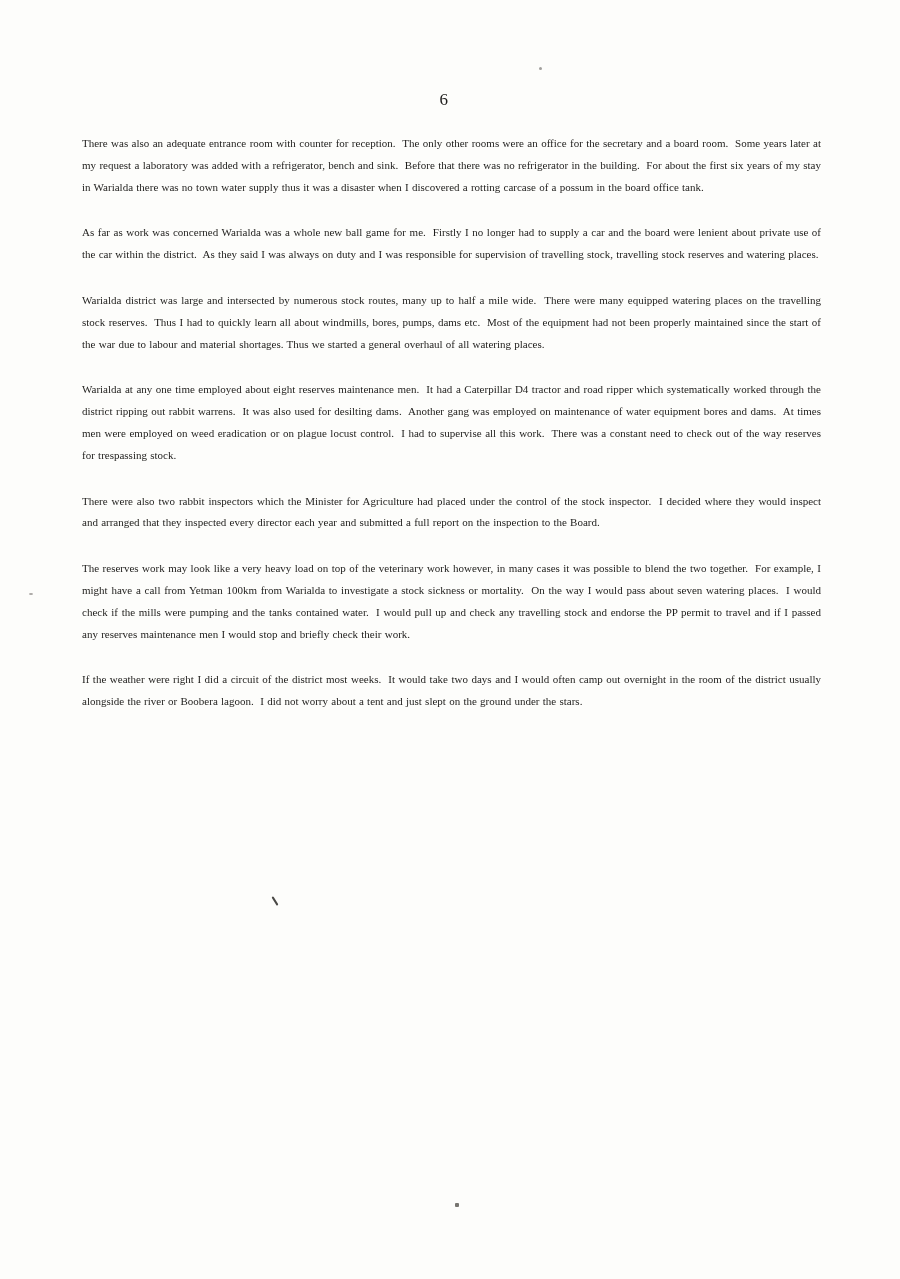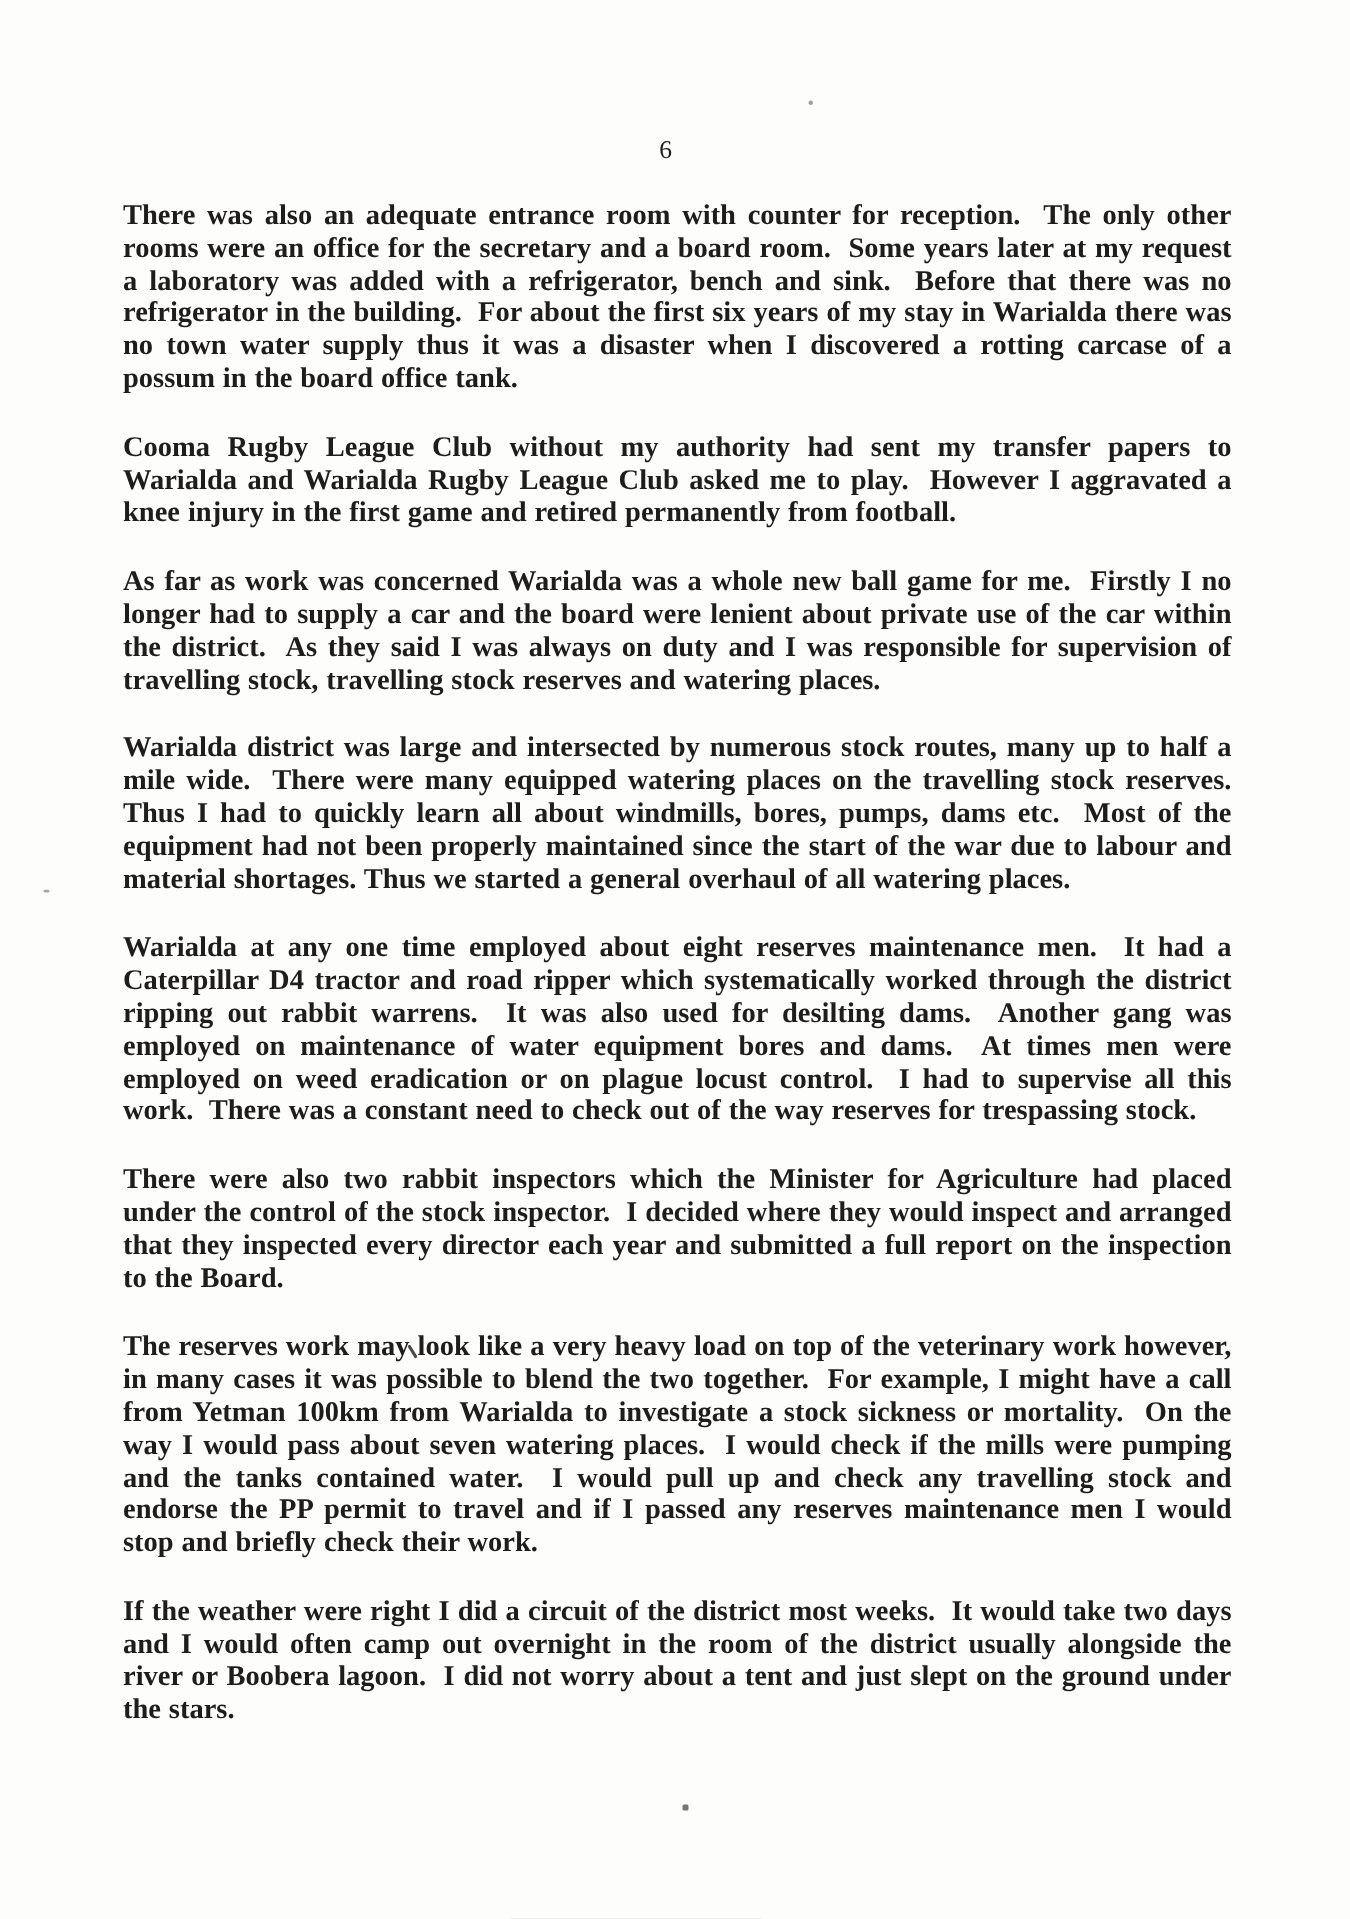--- a/index.html
+++ b/index.html
@@ -27,26 +27,25 @@
     letter-spacing: 0.5px;
   }
   .content {
     position: absolute;
     top: 133px;
     left: 82px;
     width: 739px;
   }
   .content p {
     margin: 0 0 24px 0;
-    font-size: 19px;
+    font-size: 11px;
     line-height: 21.8px;
     text-align: justify;
     white-space: pre-wrap;
     word-spacing: 0.5px;
-    font-weight: bold;
   }
   
   .speck {
     position: absolute;
     background: #55524e;
     border-radius: 50%;
   }
   .speck-top    { left: 539px; top: 67px;  width: 3px; height: 3px; opacity: .55; }
   .speck-left   { left: 29px;  top: 593px; width: 4px; height: 2px; opacity: .5; }
   .speck-bottom { left: 455px; top: 1203px; width: 4px; height: 4px; opacity: .8; border-radius: 1px; }
@@ -69,21 +68,20 @@
 
   <div class="page-number">6</div>
 
   <span class="speck speck-top"></span>
   <span class="speck speck-left"></span>
   <span class="pen-mark"></span>
   <span class="speck speck-bottom"></span>
 
   <div class="content">
     <p>There was also an adequate entrance room with counter for reception.  The only other rooms were an office for the secretary and a board room.  Some years later at my request a laboratory was added with a refrigerator, bench and sink.  Before that there was no refrigerator in the building.  For about the first six years of my stay in Warialda there was no town water supply thus it was a disaster when I discovered a rotting carcase of a possum in the board office tank.</p>
-    <p>Cooma Rugby League Club without my authority had sent my transfer papers to Warialda and Warialda Rugby League Club asked me to play.  However I aggravated a knee injury in the first game and retired permanently from football.</p>
     <p>As far as work was concerned Warialda was a whole new ball game for me.  Firstly I no longer had to supply a car and the board were lenient about private use of the car within the district.  As they said I was always on duty and I was responsible for supervision of travelling stock, travelling stock reserves and watering places.</p>
     <p>Warialda district was large and intersected by numerous stock routes, many up to half a mile wide.  There were many equipped watering places on the travelling stock reserves.  Thus I had to quickly learn all about windmills, bores, pumps, dams etc.  Most of the equipment had not been properly maintained since the start of the war due to labour and material shortages. Thus we started a general overhaul of all watering places.</p>
     <p>Warialda at any one time employed about eight reserves maintenance men.  It had a Caterpillar D4 tractor and road ripper which systematically worked through the district ripping out rabbit warrens.  It was also used for desilting dams.  Another gang was employed on maintenance of water equipment bores and dams.  At times men were employed on weed eradication or on plague locust control.  I had to supervise all this work.  There was a constant need to check out of the way reserves for trespassing stock.</p>
     <p>There were also two rabbit inspectors which the Minister for Agriculture had placed under the control of the stock inspector.  I decided where they would inspect and arranged that they inspected every director each year and submitted a full report on the inspection to the Board.</p>
     <p>The reserves work may look like a very heavy load on top of the veterinary work however, in many cases it was possible to blend the two together.  For example, I might have a call from Yetman 100km from Warialda to investigate a stock sickness or mortality.  On the way I would pass about seven watering places.  I would check if the mills were pumping and the tanks contained water.  I would pull up and check any travelling stock and endorse the PP permit to travel and if I passed any reserves maintenance men I would stop and briefly check their work.</p>
     <p>If the weather were right I did a circuit of the district most weeks.  It would take two days and I would often camp out overnight in the room of the district usually alongside the river or Boobera lagoon.  I did not worry about a tent and just slept on the ground under the stars.</p>
   </div>
 
 </div>
 

